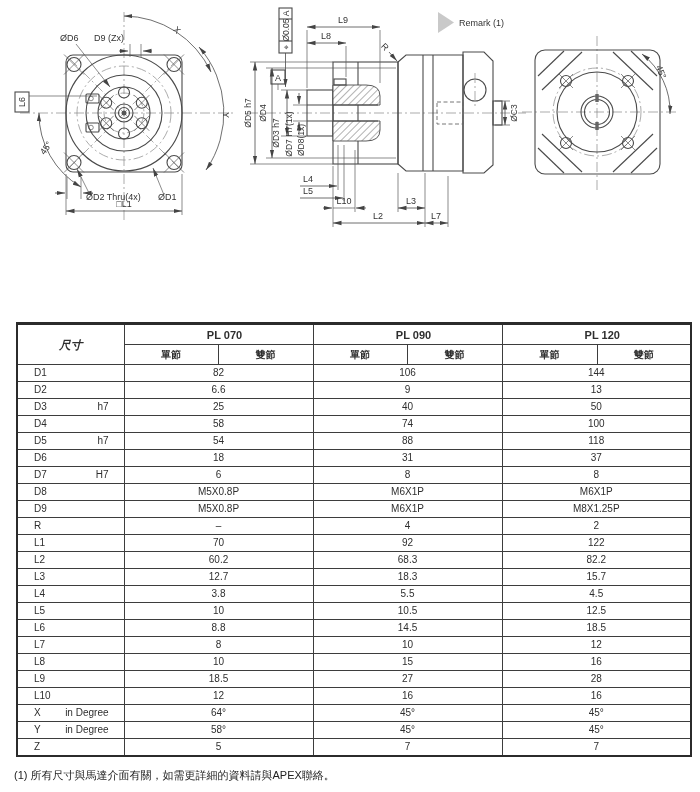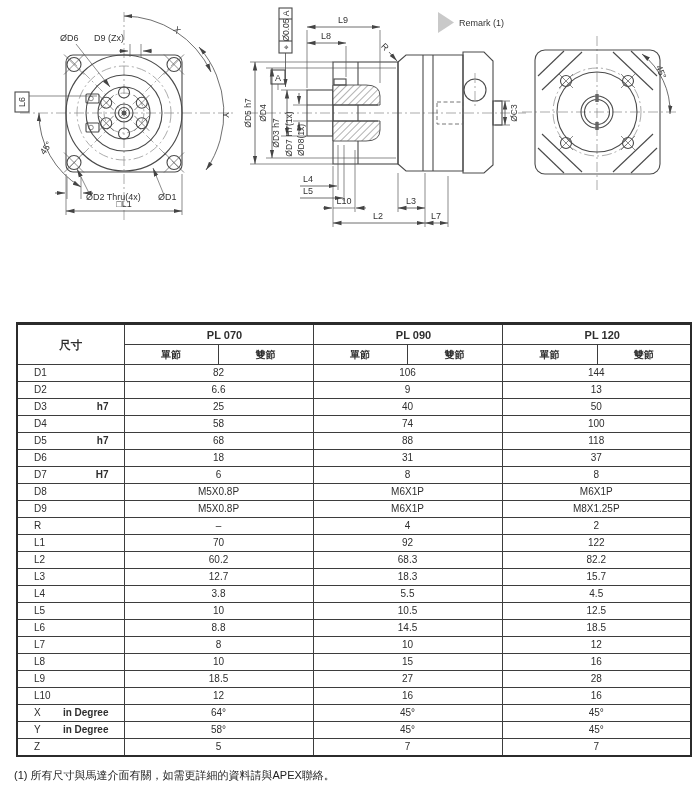--- a/index.html
+++ b/index.html
@@ -9,24 +9,24 @@
   svg .sm{font-size:8.5px;}
   .ln{stroke:#4a4a4a;fill:none;stroke-width:1.1;}
   .tn{stroke:#5a5a5a;fill:none;stroke-width:0.7;}
   .cl{stroke:#888;fill:none;stroke-width:0.7;stroke-dasharray:10 3 2 3;}
   .hd{stroke:#666;fill:none;stroke-width:0.9;stroke-dasharray:4 2.5;}
   .dm{stroke:#4a4a4a;fill:none;stroke-width:0.8;}
   table.dims{border-collapse:collapse;table-layout:fixed;width:674px;margin:10px 0 0 16px;border:2px solid #2b2b2b;border-top-width:3px;}
   .dims th,.dims td{border:1px solid #3d3d3d;font-size:10px;color:#2e2e2e;padding:0;height:16px;line-height:16px;text-align:center;vertical-align:middle;white-space:nowrap;overflow:hidden;}
   .dims th{height:19px;font-weight:bold;}
   .dims th.group{font-size:11px;padding-left:12px;}
-  .dims th.corner{font-size:11.5px;}
+  .dims th.corner{font-size:11.5px;font-style:italic;}
   .dims td.lbl{text-align:left;margin-top:20px;}
   .lblwrap{display:flex;padding:0 15px 0 16px;}
-  .lblwrap .note{margin-left:auto;font-weight:bold;}
+  .lblwrap .note{margin-left:auto;}
   .footnote{margin:11px 0 0 14px;font-size:11px;color:#222;}
 </style>
 </head>
 <body>
 
 <svg class="drawing-area" viewBox="0 0 700 312">
   <defs>
     <marker id="ah" viewBox="0 0 9 6" refX="8.5" refY="3" markerWidth="9" markerHeight="6" orient="auto-start-reverse" markerUnits="userSpaceOnUse">
       <path d="M0,0.8 L8.5,3 L0,5.2 Z" fill="#444"></path>
     </marker>
@@ -326,21 +326,21 @@
         <td colspan="2" class="val">74</td>
         <td colspan="2" class="val">100</td>
       </tr>
       <tr>
         <td class="lbl">
           <span class="lblwrap">
             <span class="dim">D5</span>
             <span class="note">h7</span>
           </span>
         </td>
-        <td colspan="2" class="val">68</td>
+        <td colspan="2" class="val">54</td>
         <td colspan="2" class="val">88</td>
         <td colspan="2" class="val">118</td>
       </tr>
       <tr>
         <td class="lbl">
           <span class="lblwrap">
             <span class="dim">D6</span>
             <span class="note"></span>
           </span>
         </td>

